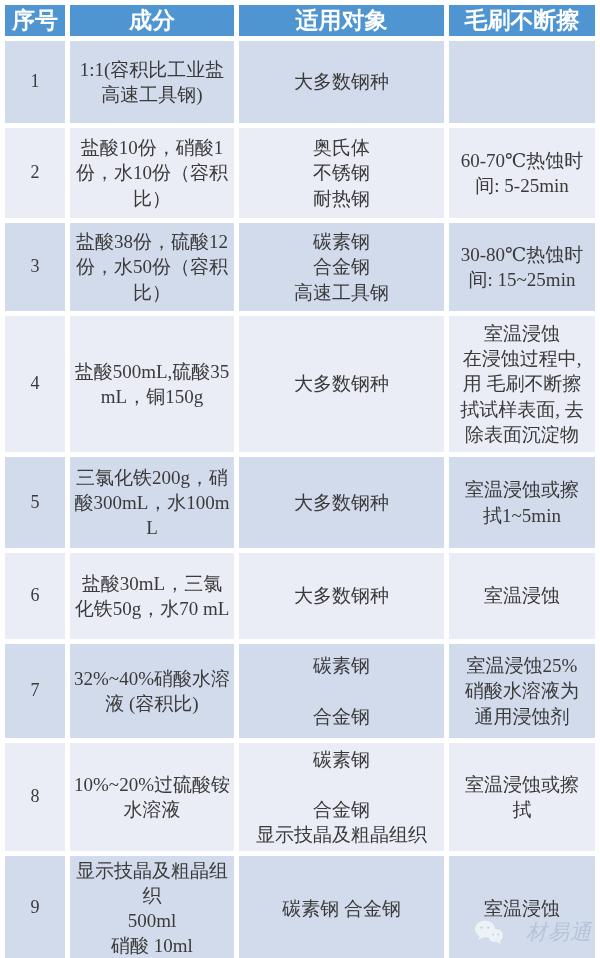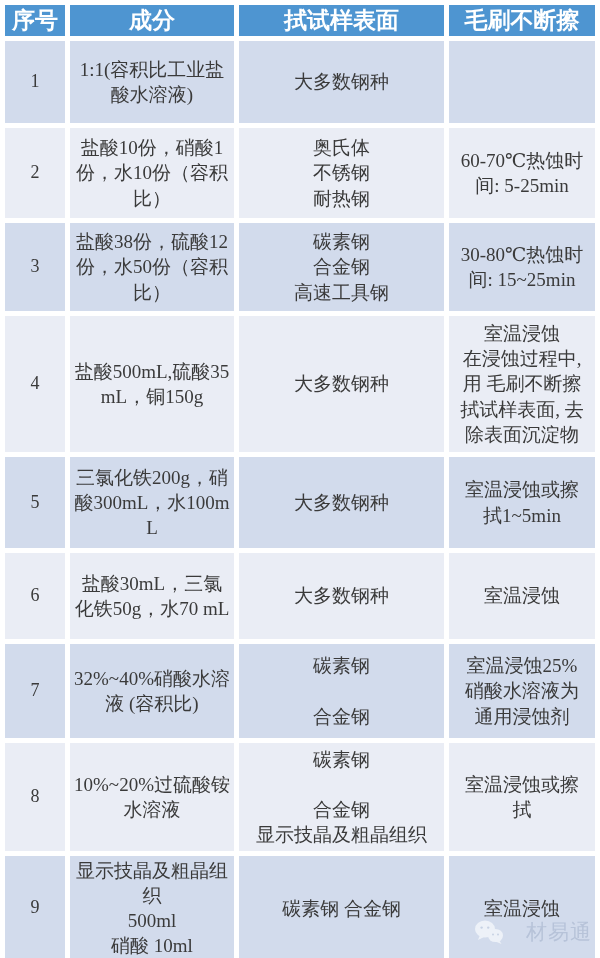--- a/index.html
+++ b/index.html
@@ -41,21 +41,21 @@
   tbody tr:nth-child(4){height:136px;}
   tbody tr:nth-child(5){height:91px;}
   tbody tr:nth-child(6){height:86px;}
   tbody tr:nth-child(7){height:94px;}
   tbody tr:nth-child(8){height:108px;}
   tbody tr:nth-child(9){height:88px;}
   td.no{font-size:18px;}
   .watermark{
     position:absolute;right:8px;bottom:12px;
     display:flex;align-items:center;gap:22px;
-    pointer-events:none;opacity:.95;
+    pointer-events:none;opacity:.95;font-style:italic;
   }
   .watermark .wm-text{
     color:var(--watermark-text);font-size:21px;letter-spacing:1px;
     font-family:"Liberation Sans","DejaVu Sans",sans-serif;
   }
   .watermark svg{display:block;}
 </style>
 </head>
 <body>
 
@@ -63,29 +63,29 @@
   <colgroup>
     <col style="width:60px">
       <col style="width:164px">
       <col style="width:205px">
       <col style="width:146px">
   </colgroup>
   <thead>
     <tr>
       <th>序号</th>
       <th>成分</th>
-      <th>拭试样表面</th>
+      <th>适用对象</th>
       <th>毛刷不断擦</th>
     </tr>
   </thead>
   <tbody>
     <tr>
       <td class="no">1</td>
       <td>1:1(容积比工业盐
-酸水溶液)</td>
+高速工具钢)</td>
       <td>大多数钢种</td>
       <td></td>
     </tr>
     <tr>
       <td class="no">2</td>
       <td>盐酸10份，硝酸1
 份，水10份（容积
 比）</td>
       <td>奥氏体
 不锈钢

